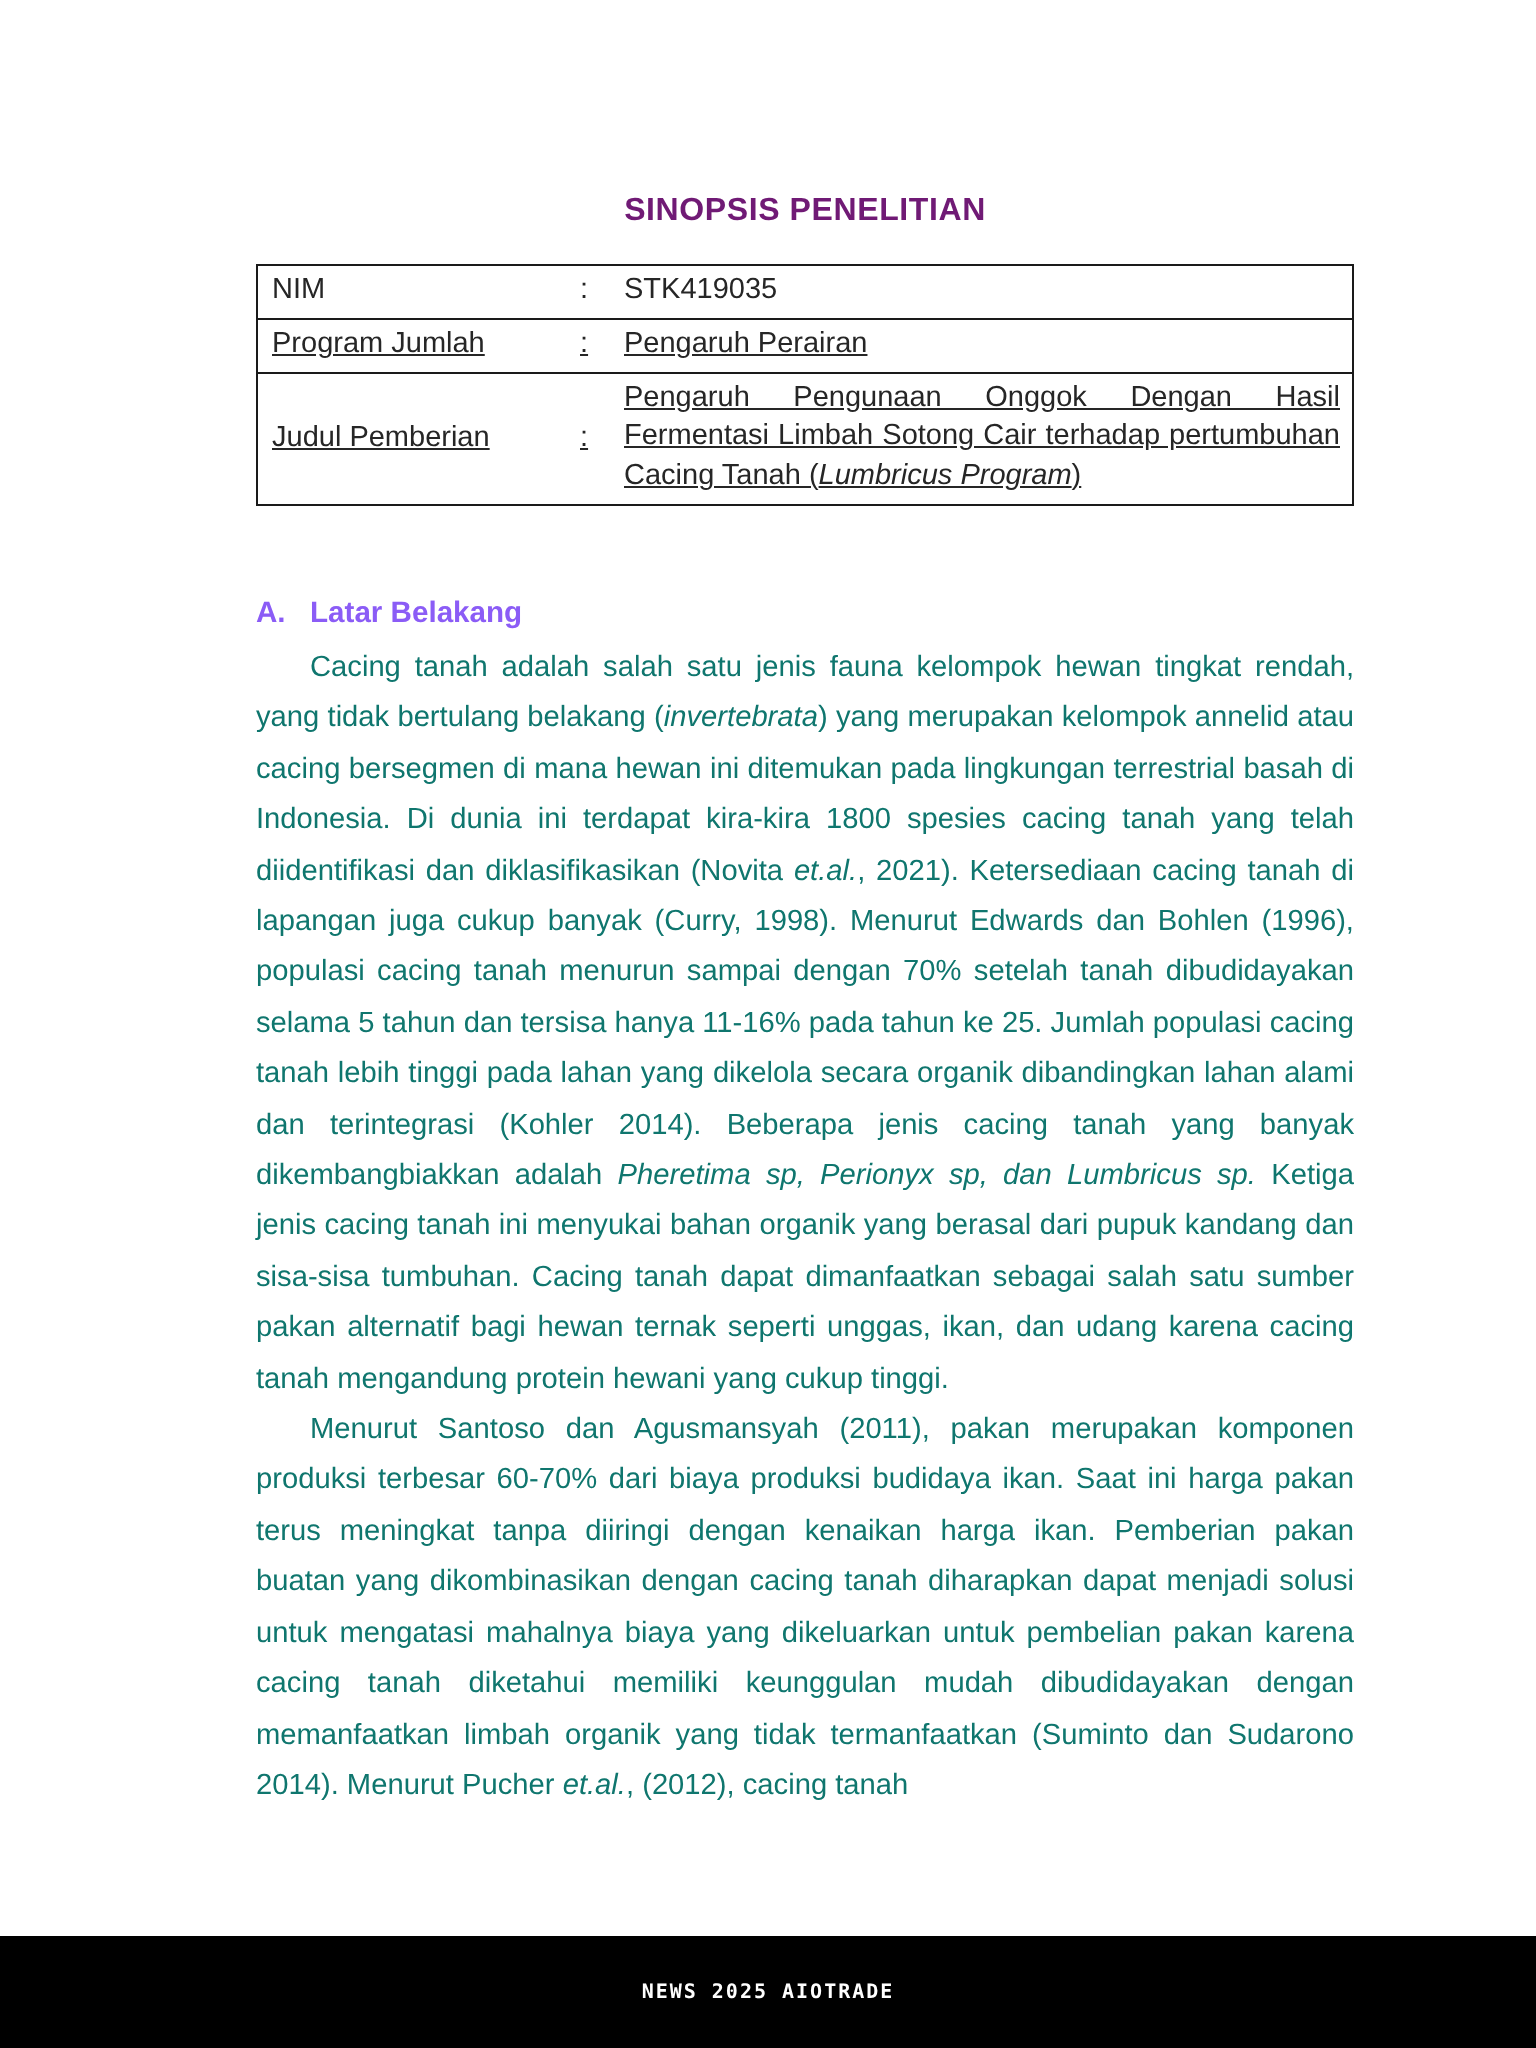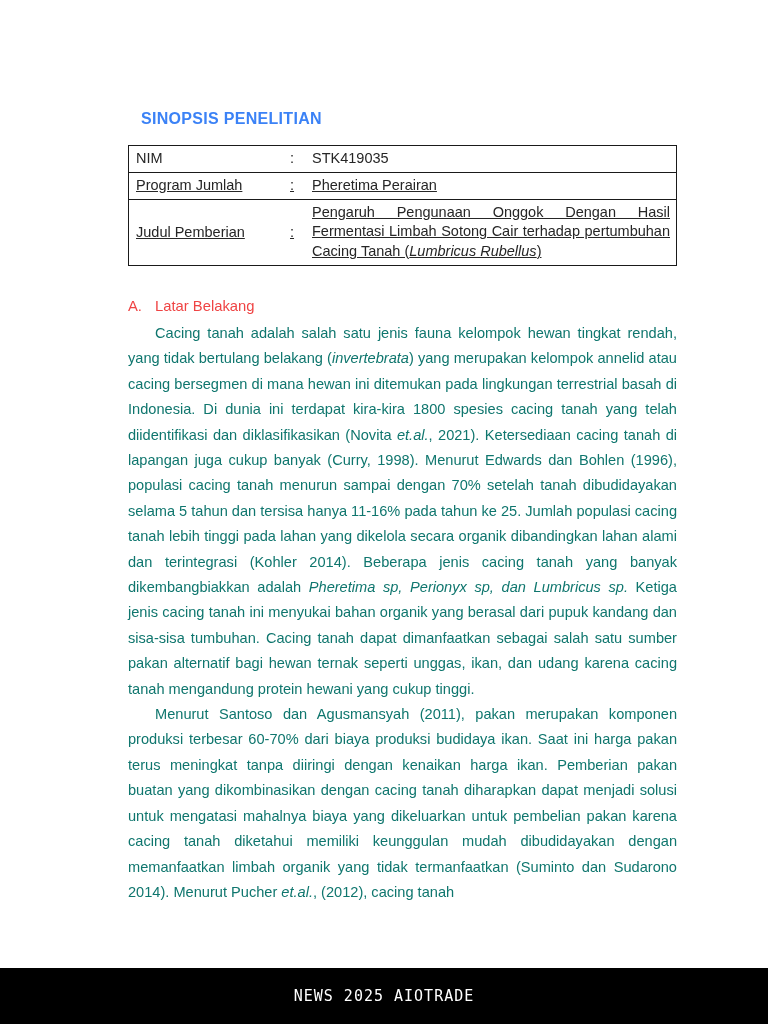--- a/index.html
+++ b/index.html
@@ -15,25 +15,26 @@
     font-family: "Liberation Sans", sans-serif;
   }
   .page {
     position: absolute;
     left: 128px;
     top: 97px;
     width: 549px;
     color: #262626;
   }
   .doc-title {
-    margin: 13px;
+    margin: 0;
     font-size: 16px;
     font-weight: bold;
+    text-align: center;
     letter-spacing: 0.3px;
-    color: #3b82f6;
+    color: #701a75;
   }
   .info-table {
     width: 100%;
     border-collapse: collapse;
     margin-top: 17px;
     font-size: 14.5px;
     border: 1.8px solid #1a1a1a;
     table-layout: fixed;
   }
   .info-table tr:not(:first-child) td {
@@ -51,25 +52,25 @@
   td.cell-sep {
     width: 16px;
     padding: 3px 0;
   }
   td.cell-value {
     padding: 3px 6px 3px 6px;
     text-align: justify;
     line-height: 19.8px;
   }
   .section-heading {
-    margin-top: 30px;
+    margin-top: 44px;
     font-size: 14.8px;
-    font-weight: normal;
+    font-weight: bold;
     line-height: 20px;
-    color: #ef4444;
+    color: #8b5cf6;
   }
   .sec-label {
     display: inline-block;
     width: 27px;
   }
   .paragraphs {
     margin-top: 5px;
   }
   .paragraphs p {
     margin: 0;
@@ -86,22 +87,22 @@
     bottom: 0;
     width: 768px;
     height: 56px;
     background: #000000;
     display: flex;
     align-items: center;
     justify-content: center;
   }
   .footer-text {
     font-family: "DejaVu Sans Mono", monospace;
-    font-weight: normal;
-    font-size: 15px;
+    font-weight: bold;
+    font-size: 10px;
     letter-spacing: 1px;
     color: #ffffff;
   }
 </style>
 </head>
 <body>
 
 <div class="page">
 
   <h1 class="doc-title">SINOPSIS PENELITIAN</h1>
@@ -109,26 +110,26 @@
   <table class="info-table">
     <tbody>
         <tr>
           <td class="cell-label">NIM</td>
           <td class="cell-sep">:</td>
           <td class="cell-value"><span>STK419035</span></td>
         </tr>
         <tr>
           <td class="cell-label">Program Jumlah</td>
           <td class="cell-sep">:</td>
-          <td class="cell-value"><span>Pheretima Perairan</span></td>
+          <td class="cell-value"><span>Pengaruh Perairan</span></td>
         </tr>
         <tr>
           <td class="cell-label">Judul Pemberian</td>
           <td class="cell-sep">:</td>
-          <td class="cell-value"><span>Pengaruh Pengunaan Onggok Dengan Hasil Fermentasi Limbah Sotong Cair terhadap pertumbuhan Cacing Tanah (</span><em>Lumbricus Rubellus</em><span>)</span></td>
+          <td class="cell-value"><span>Pengaruh Pengunaan Onggok Dengan Hasil Fermentasi Limbah Sotong Cair terhadap pertumbuhan Cacing Tanah (</span><em>Lumbricus Program</em><span>)</span></td>
         </tr>
       </tbody>
   </table>
 
   <div class="section-heading">
     <span class="sec-label">A.</span><span class="sec-title">Latar Belakang</span>
   </div>
 
   <div class="paragraphs">
       <p><span>Cacing tanah adalah salah satu jenis fauna kelompok hewan tingkat rendah, yang tidak bertulang belakang (</span><em>invertebrata</em><span>) yang merupakan kelompok annelid atau cacing bersegmen di mana hewan ini ditemukan pada lingkungan terrestrial basah di Indonesia. Di dunia ini terdapat kira-kira 1800 spesies cacing tanah yang telah diidentifikasi dan diklasifikasikan (Novita </span><em>et.al.</em><span>, 2021). Ketersediaan cacing tanah di lapangan juga cukup banyak (Curry, 1998). Menurut Edwards dan Bohlen (1996), populasi cacing tanah menurun sampai dengan 70% setelah tanah dibudidayakan selama 5 tahun dan tersisa hanya 11-16% pada tahun ke 25. Jumlah populasi cacing tanah lebih tinggi pada lahan yang dikelola secara organik dibandingkan lahan alami dan terintegrasi (Kohler 2014). Beberapa jenis cacing tanah yang banyak dikembangbiakkan adalah </span><em>Pheretima sp, Perionyx sp, dan Lumbricus sp.</em><span> Ketiga jenis cacing tanah ini menyukai bahan organik yang berasal dari pupuk kandang dan sisa-sisa tumbuhan. Cacing tanah dapat dimanfaatkan sebagai salah satu sumber pakan alternatif bagi hewan ternak seperti unggas, ikan, dan udang karena cacing tanah mengandung protein hewani yang cukup tinggi.</span></p>

